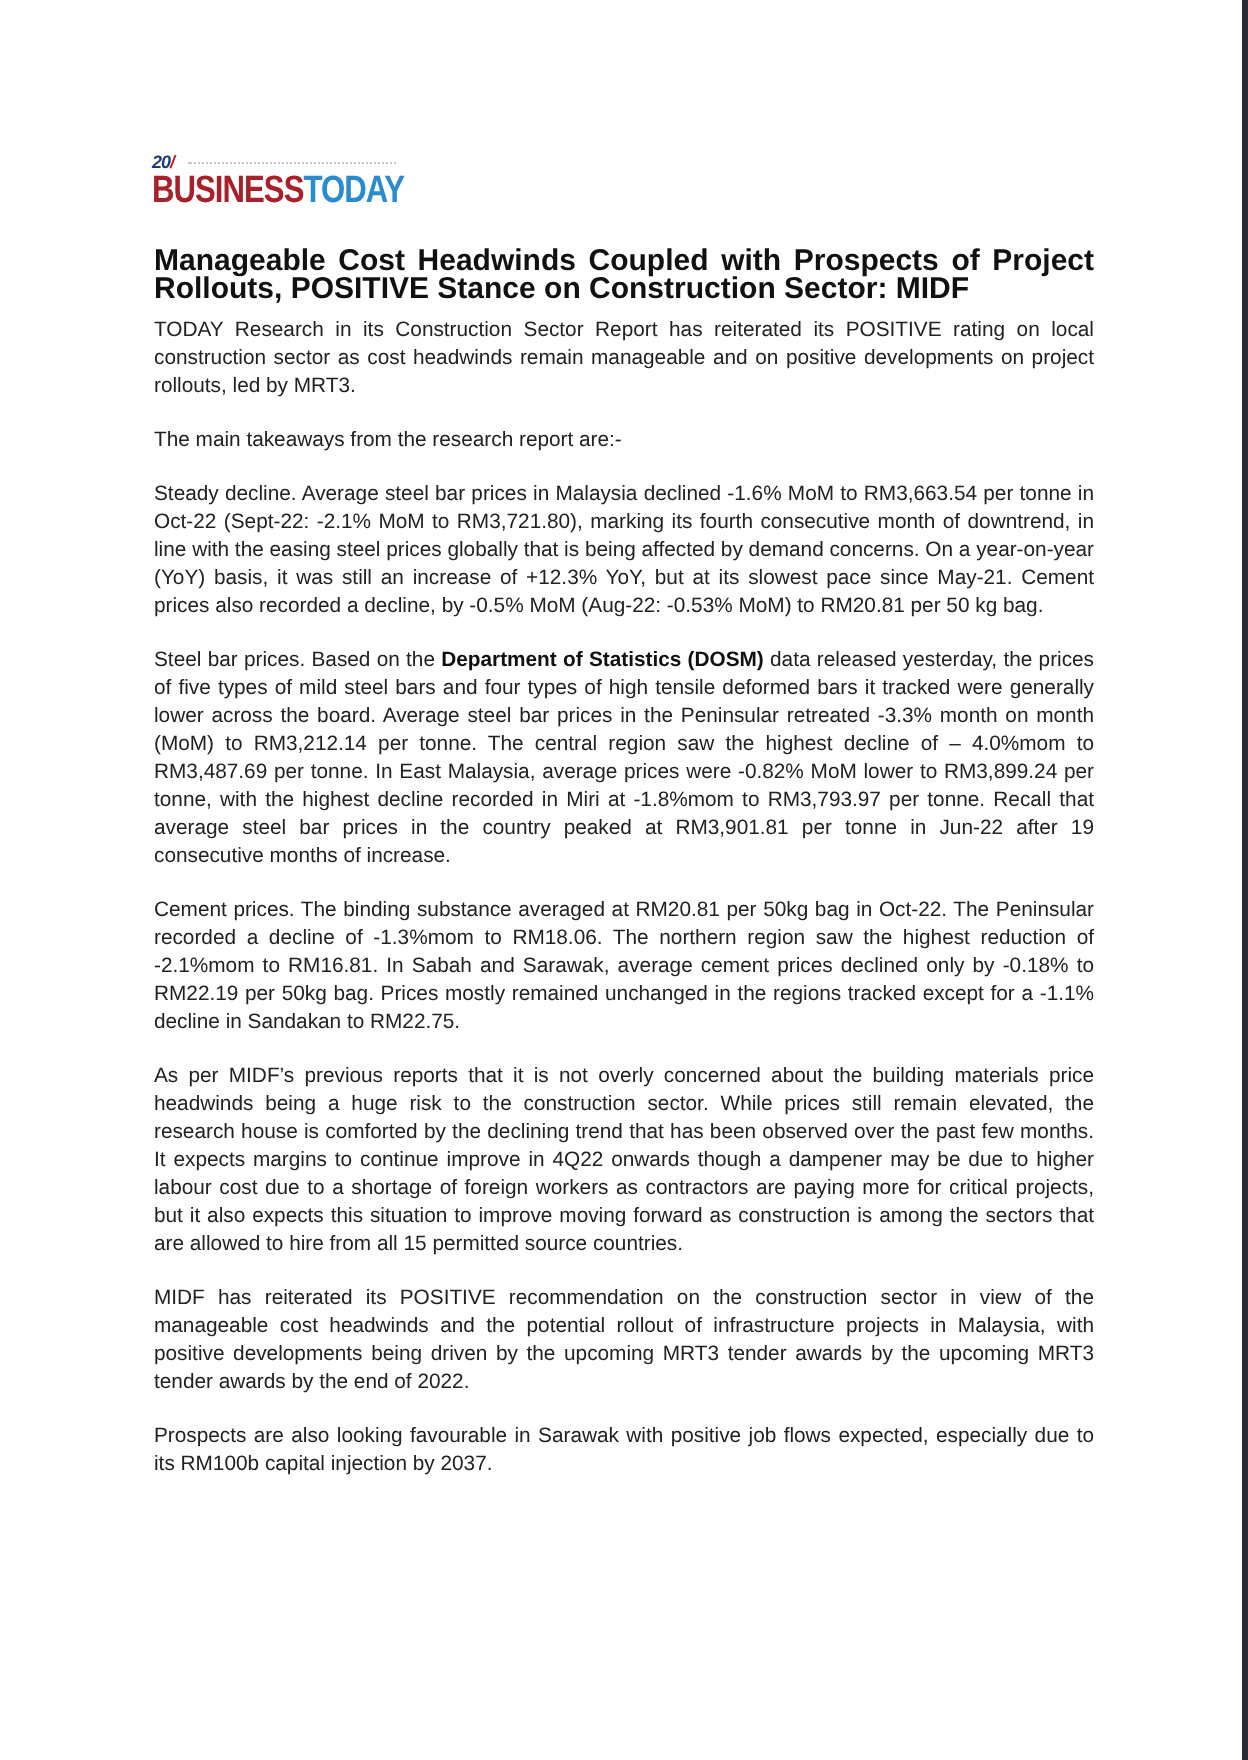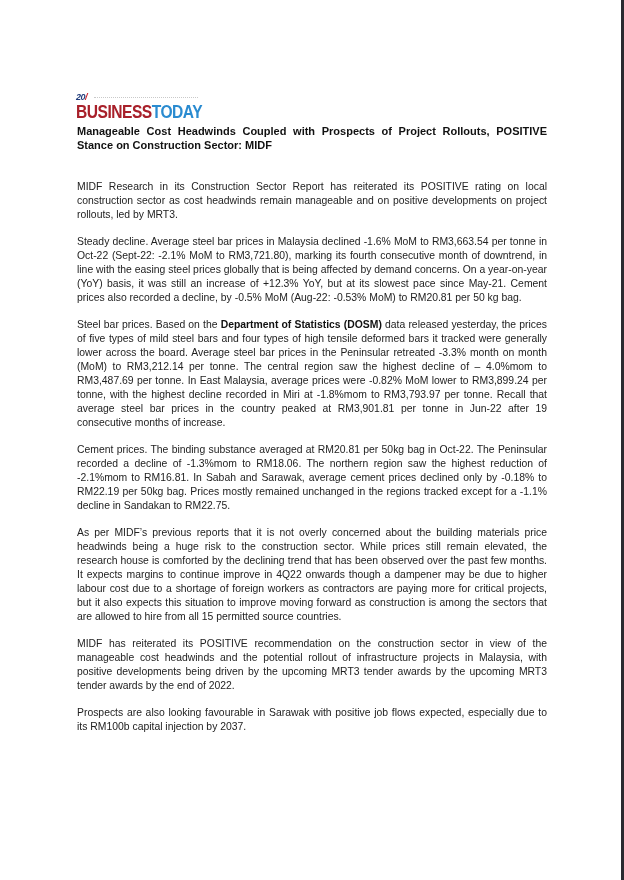--- a/index.html
+++ b/index.html
@@ -4,21 +4,21 @@
 <style>
   html, body { margin: 0; padding: 0; }
   body {
     width: 624px; height: 880px; background: #ffffff; position: relative; overflow: hidden;
     font-family: "Liberation Sans", "DejaVu Sans", sans-serif; color: #1f1f1f;
   }
   .right-edge {
     position: absolute; top: 0; right: 0; width: 3px; height: 880px; background: #2a2a30;
   }
   .logo {
-    position: absolute; left: 76px; top: 92px; width: 120px; height: 34px;
+    position: absolute; left: 76px; top: 76px; width: 120px; height: 34px;
   }
   .logo .mark {
     position: absolute; left: 0; top: 0; font-size: 9px; font-weight: bold; font-style: italic;
     color: #1e3a7a; letter-spacing: -0.5px; line-height: 10px;
   }
   .logo .mark .slash { color: #c8202a; }
   .logo .tagline-line {
     position: absolute; left: 18px; top: 5px; width: 104px; border-top: 1px dotted #c9c9c9;
   }
   .logo .word {
@@ -28,38 +28,39 @@
   }
   .logo .word .b { color: #a8202a; }
   .logo .word .t { color: #2a8bd0; }
 
   .article {
     position: absolute; left: 77px; top: 124px; width: 470px;
     font-family: "Liberation Sans", "DejaVu Sans", sans-serif;
     font-size: 10.4px; line-height: 14px; color: #222;
   }
   .title {
-    font-weight: bold; font-size: 11px; line-height: 14px; margin: 0 0 28px 0; text-align: justify; color: #111;
+    font-weight: bold; font-size: 15px; line-height: 14px; margin: 0 0 7px 0; text-align: justify; color: #111;
   }
   .article p { margin: 0 0 13px 0; text-align: justify; }
   .article b { font-weight: bold; color: #111; margin-top: 20px; }
 </style>
 </head>
 <body>
 
 <div class="right-edge"></div>
 
 <div class="logo">
   <div class="mark"><span>20</span><span class="slash">/</span></div>
   <div class="tagline-line"></div>
   <div class="word"><span class="b">BUSINESS</span><span class="t">TODAY</span></div>
 </div>
 
 <div class="article">
   <div class="title">Manageable Cost Headwinds Coupled with Prospects of Project Rollouts, POSITIVE Stance on Construction Sector: MIDF</div>
-  <p>MIDF Research in its Construction Sector Report has reiterated its POSITIVE rating on local construction sector as cost headwinds remain manageable and on positive developments on project rollouts, led by MRT3.</p>
+  <p>TODAY Research in its Construction Sector Report has reiterated its POSITIVE rating on local construction sector as cost headwinds remain manageable and on positive developments on project rollouts, led by MRT3.</p>
+  <p>The main takeaways from the research report are:-</p>
   <p>Steady decline. Average steel bar prices in Malaysia declined -1.6% MoM to RM3,663.54 per tonne in Oct-22 (Sept-22: -2.1% MoM to RM3,721.80), marking its fourth consecutive month of downtrend, in line with the easing steel prices globally that is being affected by demand concerns. On a year-on-year (YoY) basis, it was still an increase of +12.3% YoY, but at its slowest pace since May-21. Cement prices also recorded a decline, by -0.5% MoM (Aug-22: -0.53% MoM) to RM20.81 per 50 kg bag.</p>
   <p><span>Steel bar prices. Based on the </span><b>Department of Statistics (DOSM)</b><span> data released yesterday, the prices of five types of mild steel bars and four types of high tensile deformed bars it tracked were generally lower across the board. Average steel bar prices in the Peninsular retreated -3.3% month on month (MoM) to RM3,212.14 per tonne. The central region saw the highest decline of – 4.0%mom to RM3,487.69 per tonne. In East Malaysia, average prices were -0.82% MoM lower to RM3,899.24 per tonne, with the highest decline recorded in Miri at -1.8%mom to RM3,793.97 per tonne. Recall that average steel bar prices in the country peaked at RM3,901.81 per tonne in Jun-22 after 19 consecutive months of increase.</span></p>
   <p>Cement prices. The binding substance averaged at RM20.81 per 50kg bag in Oct-22. The Peninsular recorded a decline of -1.3%mom to RM18.06. The northern region saw the highest reduction of -2.1%mom to RM16.81. In Sabah and Sarawak, average cement prices declined only by -0.18% to RM22.19 per 50kg bag. Prices mostly remained unchanged in the regions tracked except for a -1.1% decline in Sandakan to RM22.75.</p>
   <p>As per MIDF’s previous reports that it is not overly concerned about the building materials price headwinds being a huge risk to the construction sector. While prices still remain elevated, the research house is comforted by the declining trend that has been observed over the past few months. It expects margins to continue improve in 4Q22 onwards though a dampener may be due to higher labour cost due to a shortage of foreign workers as contractors are paying more for critical projects, but it also expects this situation to improve moving forward as construction is among the sectors that are allowed to hire from all 15 permitted source countries.</p>
   <p>MIDF has reiterated its POSITIVE recommendation on the construction sector in view of the manageable cost headwinds and the potential rollout of infrastructure projects in Malaysia, with positive developments being driven by the upcoming MRT3 tender awards by the upcoming MRT3 tender awards by the end of 2022.</p>
   <p>Prospects are also looking favourable in Sarawak with positive job flows expected, especially due to its RM100b capital injection by 2037.</p>
 </div>
 
 </body></html>

